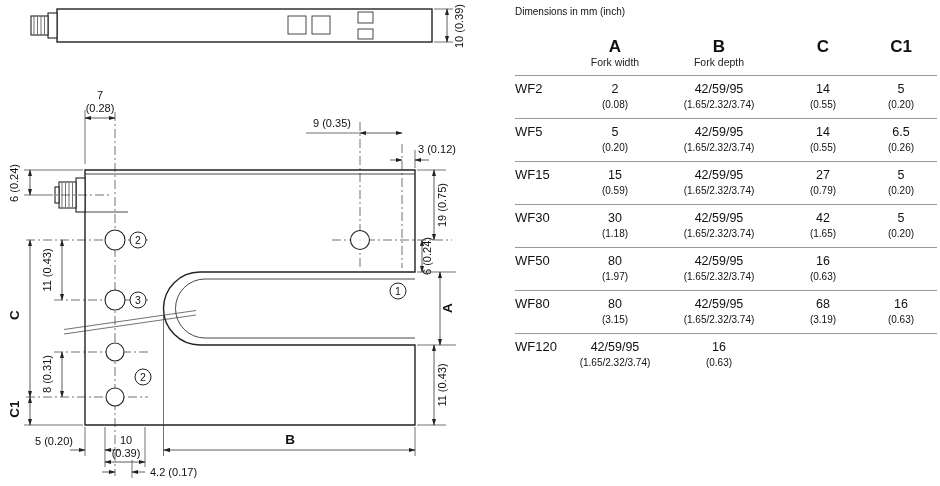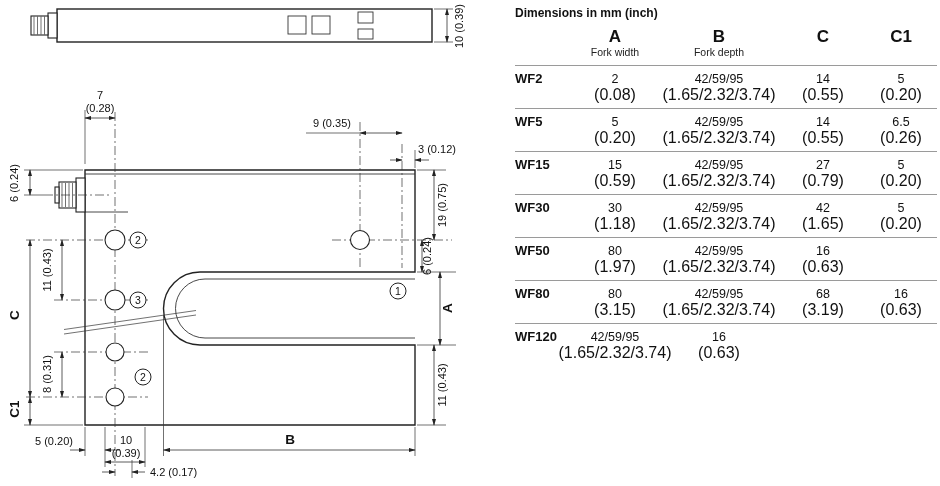--- a/index.html
+++ b/index.html
@@ -16,34 +16,34 @@
   .thin{fill:none;stroke:#333;stroke-width:0.7;}
   .dimline{fill:none;stroke:#333;stroke-width:0.8;}
   .cl{fill:none;stroke:#333;stroke-width:0.7;stroke-dasharray:9 3 2 3;}
   .hole{fill:#fff;stroke:#222;stroke-width:1.1;}
   text.dim{font-size:11px;fill:#111;}
   text.dimb{font-size:13.5px;font-weight:bold;fill:#111;}
   .co-circle{fill:#fff;stroke:#222;stroke-width:1;}
   text.co-num{font-size:10.5px;fill:#111;}
 
   
-  .tbl-title{font-size:12px;font-weight:bold;margin:4px 0 8px 0;}
+  .tbl-title{font-size:10px;font-weight:normal;margin:4px 0 21px 0;}
   .dim-table{width:422px;}
   .trow{display:grid;grid-template-columns:58px 84px 124px 84px 72px;align-items:start;}
   .thead{padding-bottom:7px;}
   .trow + .trow{border-top:1px solid #9a9a9a;}
   .trow{padding:5px 0 6px 0;}
   .thead{padding-top:0;}
   .hcell{display:flex;flex-direction:column;align-items:center;}
   .hletter{font-size:17px;font-weight:bold;line-height:18px;}
   .hsub{font-size:10.5px;color:#222;line-height:13px;}
   .cell{display:flex;flex-direction:column;align-items:center;}
-  .model{font-size:13px;font-weight:bold;text-align:left;align-items:flex-start;line-height:16px;}
+  .model{font-size:13px;font-weight:normal;text-align:left;align-items:flex-start;line-height:16px;}
   .mm{font-size:12.5px;line-height:16px;}
-  .in{font-size:16px;line-height:15px;}
+  .in{font-size:10px;line-height:15px;}
 </style>
 </head>
 <body>
 
 <div class="screen">
 
   <div class="drawing-panel">
     <svg width="505" height="486" viewBox="0 0 505 486">
       <defs>
         <marker id="arr" viewBox="0 0 10 6" refX="9" refY="3" markerWidth="9" markerHeight="5.4" orient="auto-start-reverse">

